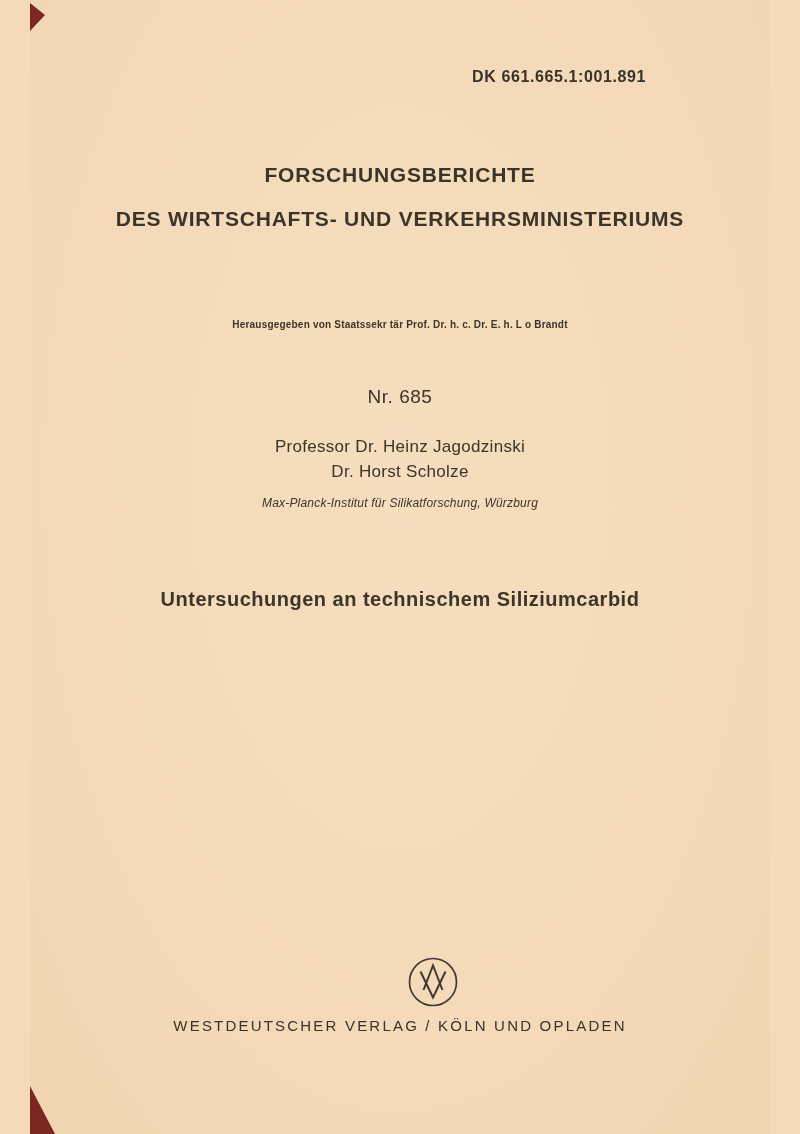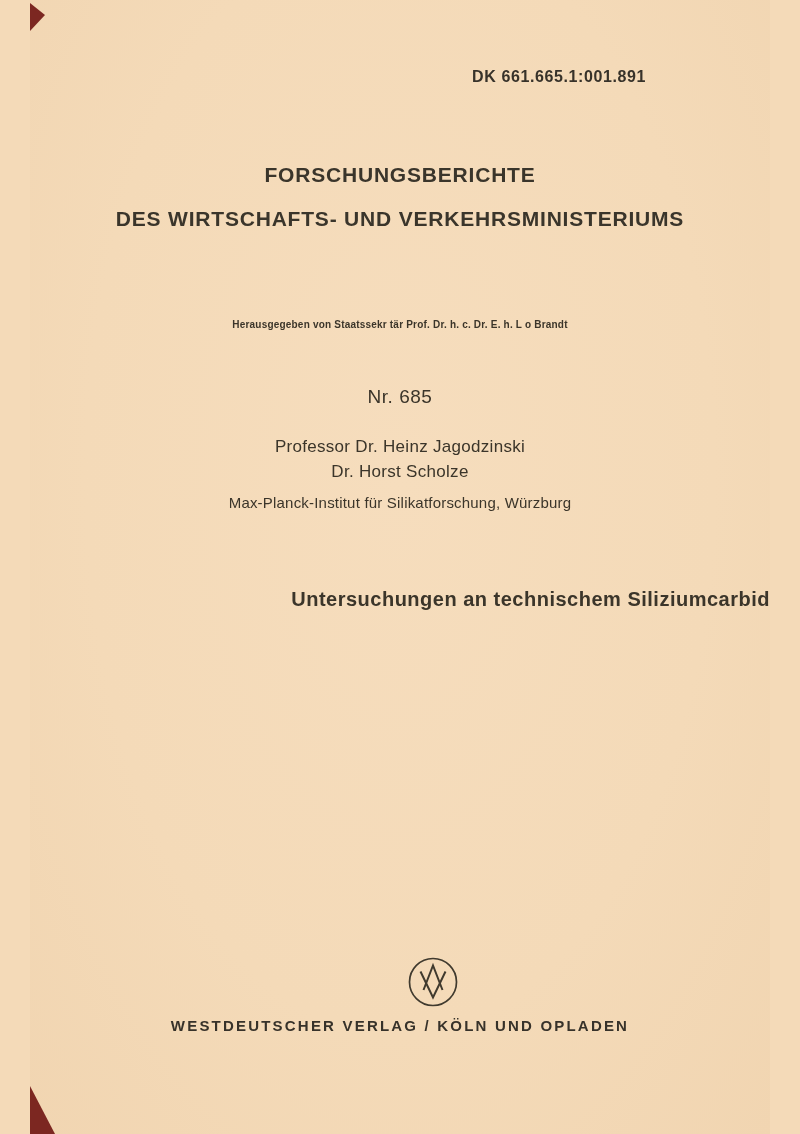--- a/index.html
+++ b/index.html
@@ -61,46 +61,46 @@
   .author-block {
     top: 434px;
     font-size: 17px;
     font-weight: 400;
     letter-spacing: 0.3px;
     line-height: 25px;
   }
 
   .institute-line {
     margin-top: 9px;
-    font-size: 15px;
+    font-size: 12px;
     letter-spacing: 0.2px;
     line-height: 20px;
+    font-style: italic;
   }
 
   .report-title {
     top: 586px;
     font-size: 20px;
     font-weight: 700;
     letter-spacing: 0.5px;
     line-height: 27px;
-    text-align: right;
   }
 
   .publisher-logo {
     position: absolute;
     top: 956px;
     left: 377px;
     width: 52px;
     height: 52px;
   }
 
   .publisher-line {
     top: 1015px;
     font-size: 15px;
-    font-weight: 700;
+    font-weight: 400;
     letter-spacing: 2.2px;
     line-height: 22px;
     color: #37322a;
   }
 
   .corner-marks {
     position: absolute;
     top: 0;
     left: 0;
     pointer-events: none;

